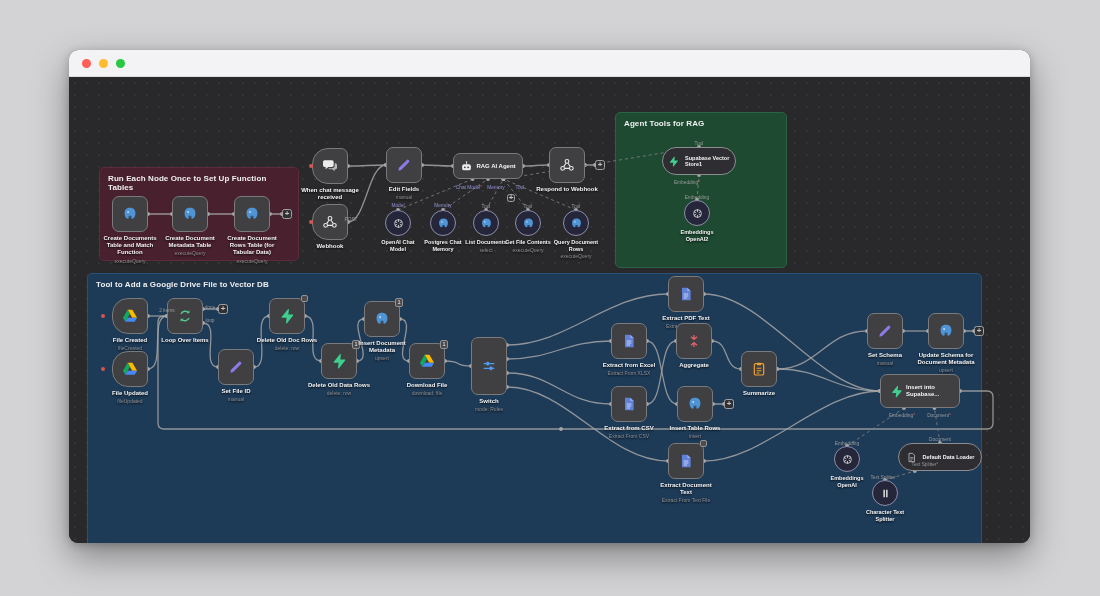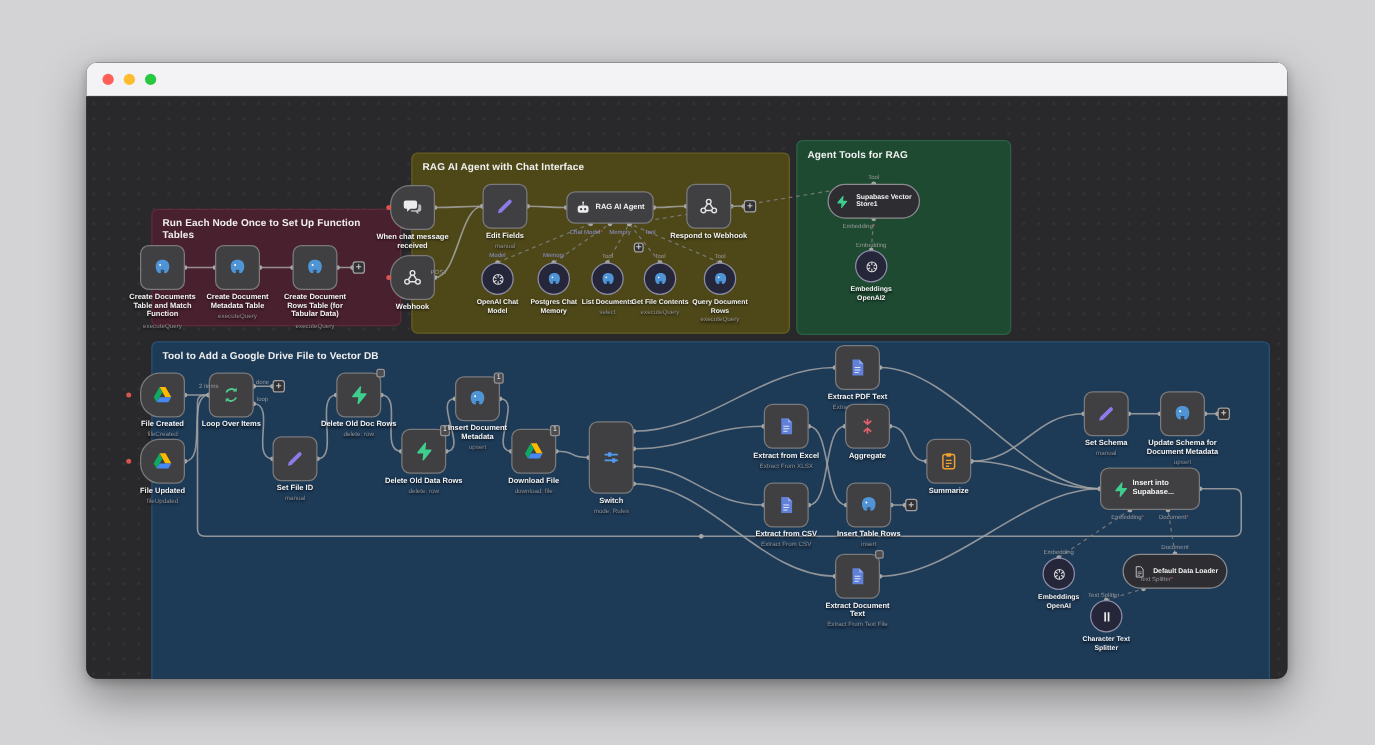--- a/index.html
+++ b/index.html
@@ -17,21 +17,21 @@
     border-bottom:1px solid #dcdbdd;display:flex;align-items:center;padding-left:13px;gap:8px;
   }
   .tl{width:9px;height:9px;border-radius:50%;}
   .canvas{
     position:absolute;left:0;top:27px;right:0;bottom:0;background:#29292b;
     background-image:radial-gradient(#343437 1px, transparent 1.3px);
     background-size:12px 12px;
   }
   .layer{position:absolute;left:0;top:0;width:961px;height:466px;}
   svg.layer{pointer-events:none;}
-  .group{position:absolute;border-radius:5px;box-sizing:border-box;margin-left:22px;}
+  .group{position:absolute;border-radius:5px;box-sizing:border-box;}
   .gtitle{font-size:8px;font-weight:bold;color:#efefef;padding:6px 8px;letter-spacing:.1px;}
   .node{position:absolute;background:#404042;border:1px solid #7a7a7c;border-radius:7px;
     box-sizing:border-box;display:flex;align-items:center;justify-content:center;}
   .node.trigger{border-radius:16px 7px 7px 16px;}
   .node.circle{border-radius:50%;background:#26263b;border-color:#8d8da8;}
   .node.pill{border-radius:14px;background:#2d2d32;border-color:#8d8d90;gap:3px;padding:0 5px;}
   .node.tall{}
   .node.plus{background:#313134;border:1px solid #a2a2a4;border-radius:2.5px;color:#c5c5c7;
     font-size:8px;line-height:1;font-weight:bold;}
   .node svg{display:block;}
@@ -54,27 +54,24 @@
   <div class="titlebar">
     <div class="tl" id="tl0" style="background: rgb(255, 95, 87);"></div>
     <div class="tl" id="tl1" style="background: rgb(254, 188, 46);"></div>
     <div class="tl" id="tl2" style="background: rgb(40, 200, 64);"></div>
   </div>
   <div class="canvas">
     <div class="layer" id="groups-layer">
         <div class="group" style="left: 30px; top: 90px; width: 200px; height: 94px; background: rgb(73, 32, 46); border: 1px solid rgb(94, 42, 60);">
           <div class="gtitle">Run Each Node Once to Set Up Function Tables</div>
         </div>
-        <div class="group" style="left: 238px; top: 45px; width: 303px; height: 145px; background: rgb(78, 72, 25); border: 1px solid rgb(102, 94, 34);">
-          <div class="gtitle">RAG AI Agent with Chat Interface</div>
-        </div>
         <div class="group" style="left: 546px; top: 35px; width: 172px; height: 156px; background: rgb(30, 74, 49); border: 1px solid rgb(44, 98, 68);">
           <div class="gtitle">Agent Tools for RAG</div>
         </div>
-        <div class="group" style="left: 30px; top: 196px; width: 895px; height: 292px; background: rgb(29, 58, 87); border: 1px solid rgb(43, 80, 118);">
+        <div class="group" style="left: 18px; top: 196px; width: 895px; height: 292px; background: rgb(29, 58, 87); border: 1px solid rgb(43, 80, 118);">
           <div class="gtitle">Tool to Add a Google Drive File to Vector DB</div>
         </div>
       </div>
     <svg class="layer" id="edges-layer" viewBox="0 0 961 466">
         <path d="M79,137 C97,137 85,137 103,137" fill="none" stroke="#a5a5a5" stroke-width="1.3" opacity="0.85"></path>
         <circle cx="79" cy="137" r="1.9" fill="#a8a8a8"></circle>
         <circle cx="103" cy="137" r="1.9" fill="#a8a8a8"></circle>
         <path d="M139,137 C157,137 147,137 165,137" fill="none" stroke="#a5a5a5" stroke-width="1.3" opacity="0.85"></path>
         <circle cx="139" cy="137" r="1.9" fill="#a8a8a8"></circle>
         <circle cx="165" cy="137" r="1.9" fill="#a8a8a8"></circle>

